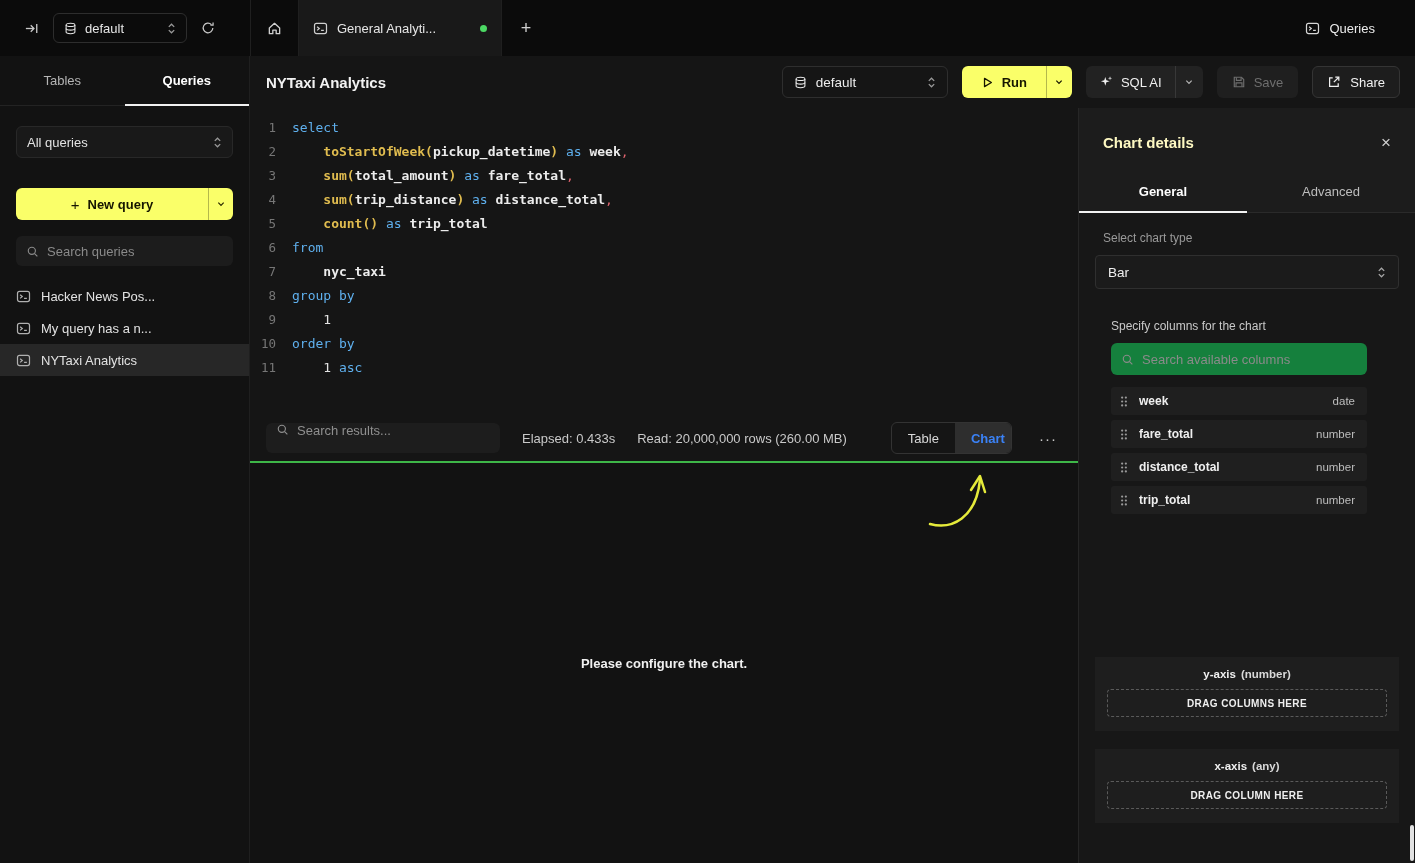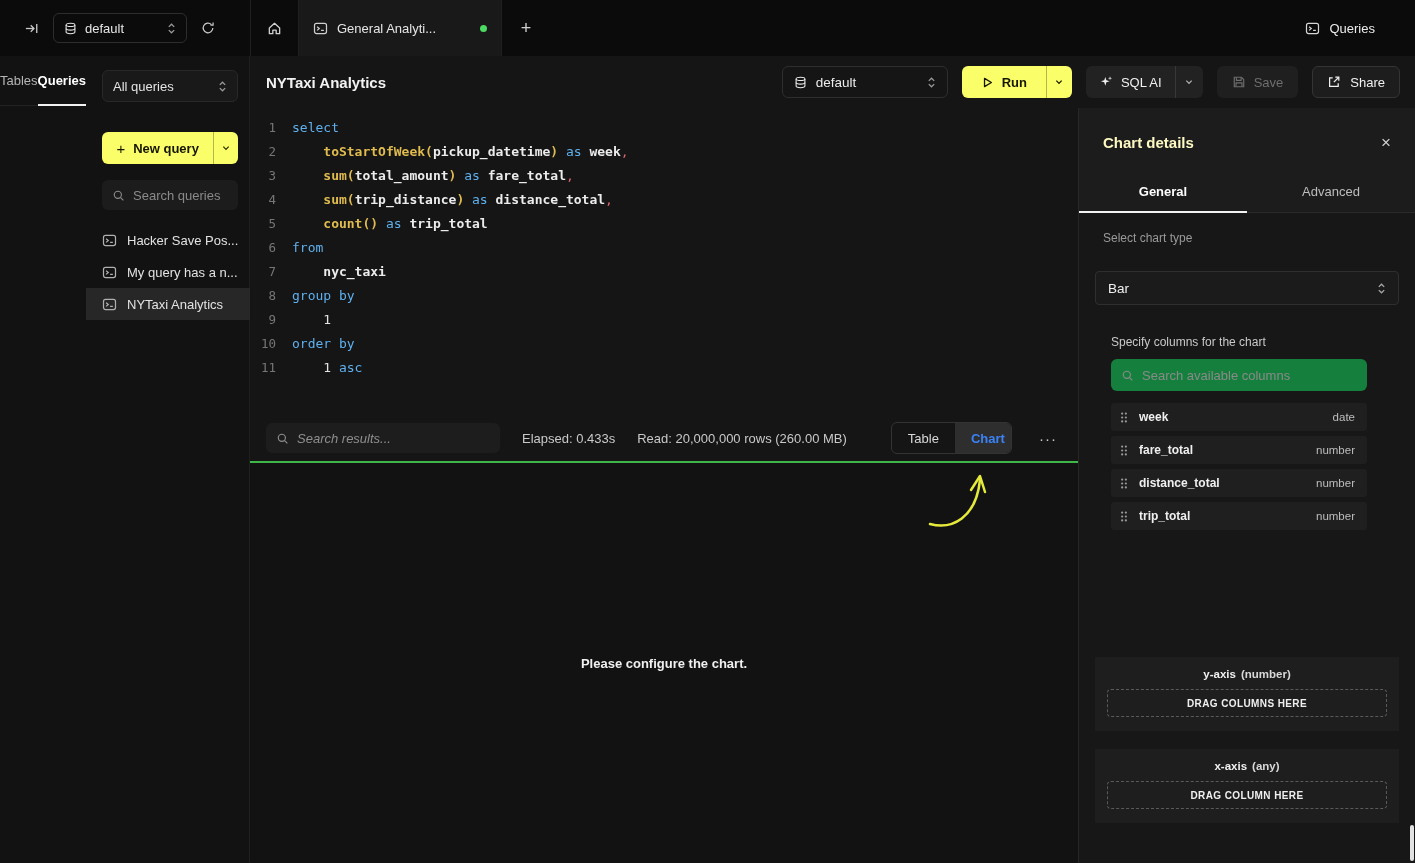--- a/index.html
+++ b/index.html
@@ -31,21 +31,21 @@
     font-size:18px; font-weight:400; cursor:pointer; }
   .topbar-right { margin-left:auto; display:flex; align-items:center; gap:9px; padding-right:40px;
     color:#ececec; cursor:pointer; }
   .topbar-right .icon { color:#d6d6d6; }
 
   
   .body-row { display:flex; height:807px; }
 
   
   .sidebar { width:250px; flex:none; background:#121212; border-right:1px solid #1f1f1f;
-    display:flex; flex-direction:row; }
+    display:flex; flex-direction:column;gap:6px; }
   .sidebar-tabs { height:50px; display:flex; border-bottom:1px solid #232323; flex:none; }
   .sidebar-tab { flex:1; display:flex; align-items:center; justify-content:center; color:#b5b5b5;
     position:relative; cursor:pointer; }
   .sidebar-tab.active { color:#ffffff; font-weight:700; }
   .sidebar-tab.active::after { content:""; position:absolute; left:0; right:0; bottom:-1px; height:2px; background:#f2f2f2; }
   .sidebar-content { padding:14px 16px 0; display:flex; flex-direction:column; flex:1; min-height:0; }
   .select-control { height:32px; background:#191919; border:1px solid #282828; border-radius:6px;
     display:flex; align-items:center; justify-content:space-between; padding:0 10px; color:#e3e3e3; cursor:pointer; }
   .select-control .updown { color:#9a9a9a; }
   .new-query-btn { margin-top:30px; height:32px; background:#FAFF69; border-radius:6px; display:flex;
@@ -99,21 +99,21 @@
   .tok-kw { color:#5FB0EE; }
   .tok-fn { color:#E0BC4F; font-weight:700; }
   .tok-pr { color:#E0BC4F; font-weight:700; }
   .tok-id { color:#ECECEC; font-weight:700; }
   .tok-cm { color:#E0646E; }
   .tok-num { color:#E2E2E2; }
 
   
   .results-toolbar { height:46px; flex:none; display:flex; align-items:center; padding:0 16px; gap:22px; }
   .results-search { width:234px; height:30px; background:#1d1d1d; border-radius:6px; display:flex;
-    align-items:center; gap:8px; padding:0 10px; color:#8f8f8f; flex:none;font-style:italic; }
+    align-items:flex-start; gap:8px; padding:0 10px; color:#8f8f8f; flex:none; }
   .results-search input { background:transparent; border:none; outline:none; color:#dddddd; font:inherit; width:100%; }
   .results-search input::placeholder { color:#8f8f8f; }
   .stat-text { color:#c9c9c9; white-space:nowrap; }
   .toolbar-spacer { flex:1; }
   .view-toggle { display:flex; border:1px solid #333333; border-radius:6px; overflow:hidden; height:32px; }
   .view-seg { padding:0 16px; display:flex; align-items:center; color:#d8d8d8; cursor:pointer; }
   .view-seg.active { background:#2e2e2e; color:#3b82f6; font-weight:700; }
   .more-btn { width:30px; text-align:center; color:#c9c9c9; font-size:15px; letter-spacing:1px; cursor:pointer; }
 
   
@@ -128,21 +128,21 @@
   .panel-top { background:#1c1c1c; flex:none; }
   .panel-header { padding:26px 24px 20px; display:flex; align-items:center; justify-content:space-between; }
   .panel-title { font-size:15px; font-weight:700; color:#fef9c3; }
   .panel-close { color:#cfcfcf; font-size:17px; cursor:pointer; line-height:1; }
   .panel-tabs { display:flex; height:42px; border-bottom:1px solid #2a2a2a; }
   .panel-tab { flex:1; display:flex; align-items:center; justify-content:center; color:#bdbdbd;
     position:relative; cursor:pointer; }
   .panel-tab.active { color:#ffffff; font-weight:600; }
   .panel-tab.active::after { content:""; position:absolute; left:0; right:0; bottom:-1px; height:2px; background:#f2f2f2; }
   .panel-content { flex:1; display:flex; flex-direction:column; padding-top:18px; min-height:0; }
-  .field-label { margin:0 24px 26px; font-size:12px; color:#9a9a9a; }
+  .field-label { margin:0 24px 10px; font-size:12px; color:#9a9a9a; }
   .chart-type-select { margin:0 16px; height:34px; border:1px solid #2f2f2f; background:#1b1b1b;
     border-radius:4px; display:flex; align-items:center; justify-content:space-between; padding:0 12px;
     color:#f0f0f0; font-size:13.5px; cursor:pointer; }
   .chart-type-select .updown { color:#a8a8a8; }
   .columns-label { margin:30px 32px 10px; font-size:12px; color:#c9c9c9; }
   .columns-search { margin:0 48px 10px 32px; height:32px; background:#15803d; border-radius:6px;
     display:flex; align-items:center; gap:8px; padding:0 10px; color:#8a8a8a; }
   .columns-search input { background:transparent; border:none; outline:none; color:#dddddd; font:inherit; width:100%; }
   .columns-search input::placeholder { color:#8a8a8a; }
   .columns-list { margin:2px 48px 0 32px; display:flex; flex-direction:column; }
@@ -269,21 +269,21 @@
       </div>
       <div class="query-list">
           <div class="query-item">
             <span class="icon">
               <svg width="15" height="15" viewBox="0 0 16 16" fill="none" stroke="currentColor" stroke-width="1.3">
                 <rect x="1.6" y="2.6" width="12.8" height="10.8" rx="2.2"></rect>
                 <path d="M4.4 6.2l2.3 1.9-2.3 1.9"></path>
                 <path d="M8.6 10h3"></path>
               </svg>
             </span>
-            <span class="query-label">Hacker Save Pos...</span>
+            <span class="query-label">Hacker News Pos...</span>
           </div>
           <div class="query-item">
             <span class="icon">
               <svg width="15" height="15" viewBox="0 0 16 16" fill="none" stroke="currentColor" stroke-width="1.3">
                 <rect x="1.6" y="2.6" width="12.8" height="10.8" rx="2.2"></rect>
                 <path d="M4.4 6.2l2.3 1.9-2.3 1.9"></path>
                 <path d="M8.6 10h3"></path>
               </svg>
             </span>
             <span class="query-label">My query has a n...</span>

